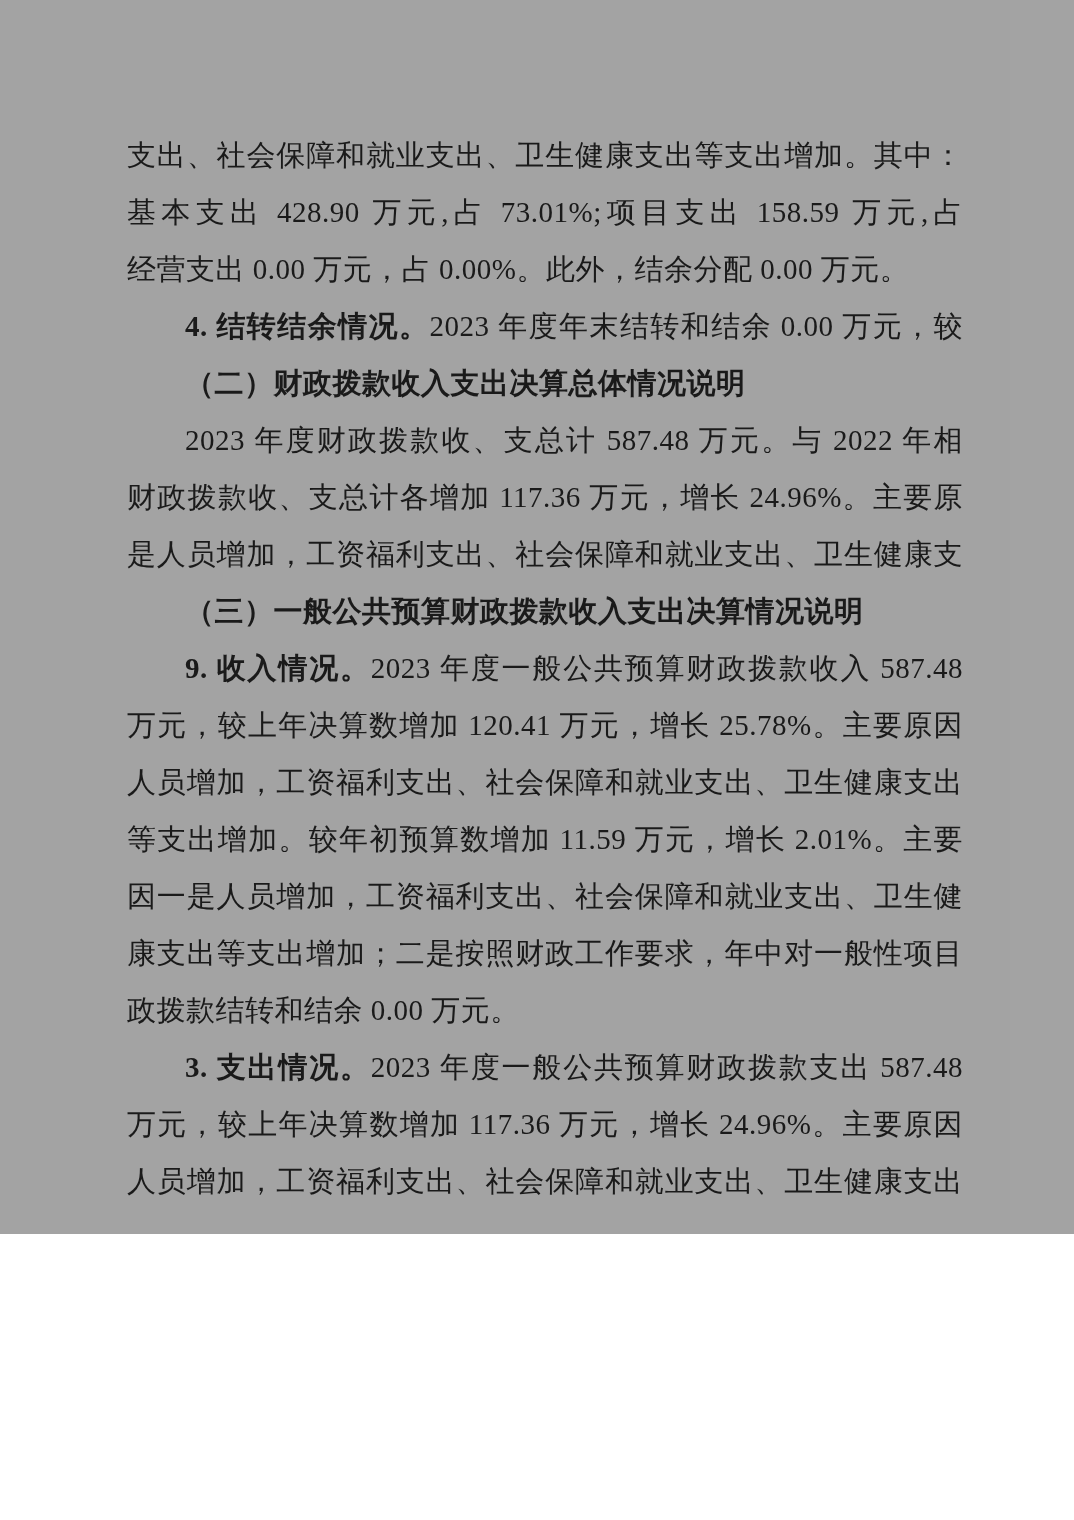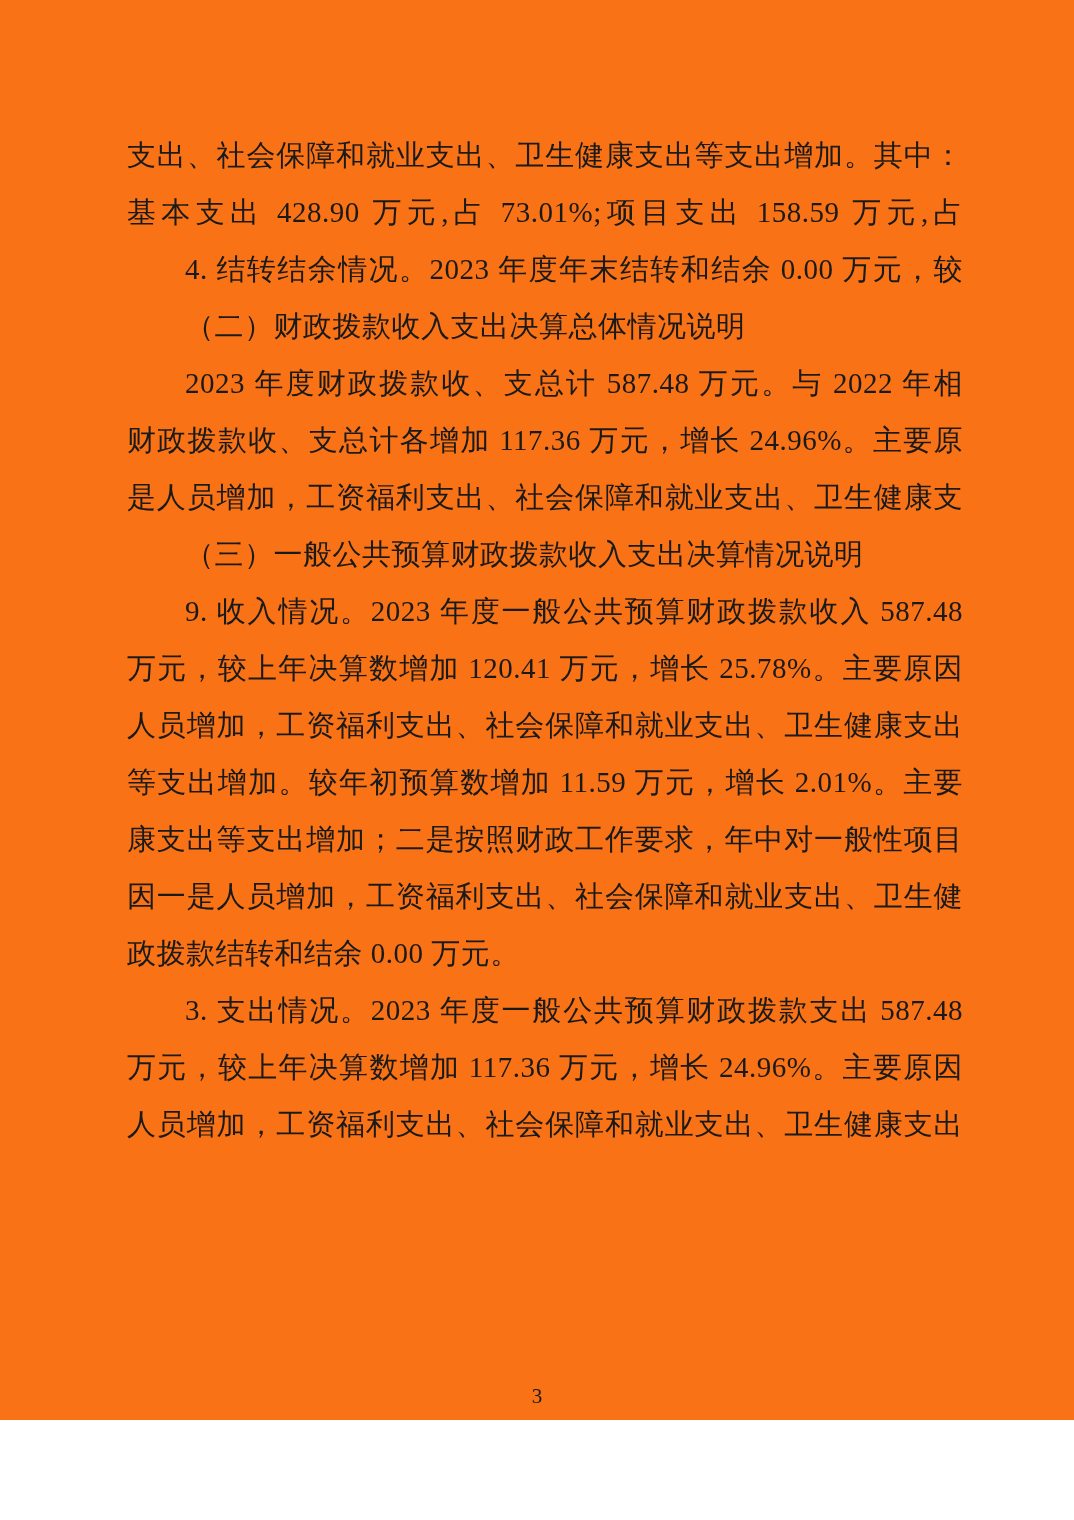--- a/index.html
+++ b/index.html
@@ -3,22 +3,22 @@
 <meta charset="utf-8">
 <style>
   html, body {
     margin: 0;
     padding: 0;
     background: #ffffff;
   }
   .page {
     position: relative;
     width: 1074px;
-    height: 1420px;
-    background: #f97316;
+    height: 1234px;
+    background: #a3a3a3;
     color: #1a1a1a;
     font-family: "Liberation Serif", "DejaVu Serif", serif;
     overflow: hidden;
   }
   .content {
     position: absolute;
     left: 127px;
     top: 127px;
     width: 836px;
   }
@@ -31,52 +31,53 @@
     overflow: hidden;
   }
   .line.justify {
     text-align: justify;
     text-align-last: justify;
   }
   .line.indent {
     text-indent: 58px;
   }
   .seg.bold {
-    font-weight: normal;
+    font-weight: bold;
   }
   .footer {
     position: absolute;
     left: 0;
     right: 0;
     top: 1381px;
     height: 30px;
     line-height: 30px;
     text-align: center;
     font-size: 21px;
     color: #1a1a1a;
   }
 </style>
 </head>
 <body>
 
 <div class="page">
   <div class="content">
       <div class="line justify"><span class="seg">支出、社会保障和就业支出、卫生健康支出等支出增加。其中：</span></div>
       <div class="line justify"><span class="seg">基本支出 428.90 万元,占 73.01%;项目支出 158.59 万元,占 26.99%;</span></div>
+      <div class="line"><span class="seg">经营支出 0.00 万元，占 0.00%。此外，结余分配 0.00 万元。</span></div>
       <div class="line justify indent"><span class="seg bold">4. 结转结余情况。</span><span class="seg">2023 年度年末结转和结余 0.00 万元，较上</span></div>
       <div class="line indent"><span class="seg bold">（二）财政拨款收入支出决算总体情况说明</span></div>
       <div class="line justify indent"><span class="seg">2023 年度财政拨款收、支总计 587.48 万元。与 2022 年相比，</span></div>
       <div class="line justify"><span class="seg">财政拨款收、支总计各增加 117.36 万元，增长 24.96%。主要原因</span></div>
       <div class="line justify"><span class="seg">是人员增加，工资福利支出、社会保障和就业支出、卫生健康支</span></div>
       <div class="line indent"><span class="seg bold">（三）一般公共预算财政拨款收入支出决算情况说明</span></div>
       <div class="line justify indent"><span class="seg bold">9. 收入情况。</span><span class="seg">2023 年度一般公共预算财政拨款收入 587.48</span></div>
       <div class="line justify"><span class="seg">万元，较上年决算数增加 120.41 万元，增长 25.78%。主要原因是</span></div>
       <div class="line justify"><span class="seg">人员增加，工资福利支出、社会保障和就业支出、卫生健康支出</span></div>
       <div class="line justify"><span class="seg">等支出增加。较年初预算数增加 11.59 万元，增长 2.01%。主要原</span></div>
+      <div class="line justify"><span class="seg">因一是人员增加，工资福利支出、社会保障和就业支出、卫生健</span></div>
       <div class="line justify"><span class="seg">康支出等支出增加；二是按照财政工作要求，年中对一般性项目</span></div>
-      <div class="line justify"><span class="seg">因一是人员增加，工资福利支出、社会保障和就业支出、卫生健</span></div>
       <div class="line"><span class="seg">政拨款结转和结余 0.00 万元。</span></div>
       <div class="line justify indent"><span class="seg bold">3. 支出情况。</span><span class="seg">2023 年度一般公共预算财政拨款支出 587.48</span></div>
       <div class="line justify"><span class="seg">万元，较上年决算数增加 117.36 万元，增长 24.96%。主要原因是</span></div>
       <div class="line justify"><span class="seg">人员增加，工资福利支出、社会保障和就业支出、卫生健康支出</span></div>
     </div>
   <div class="footer">3</div>
 </div>
 
 </body></html>

